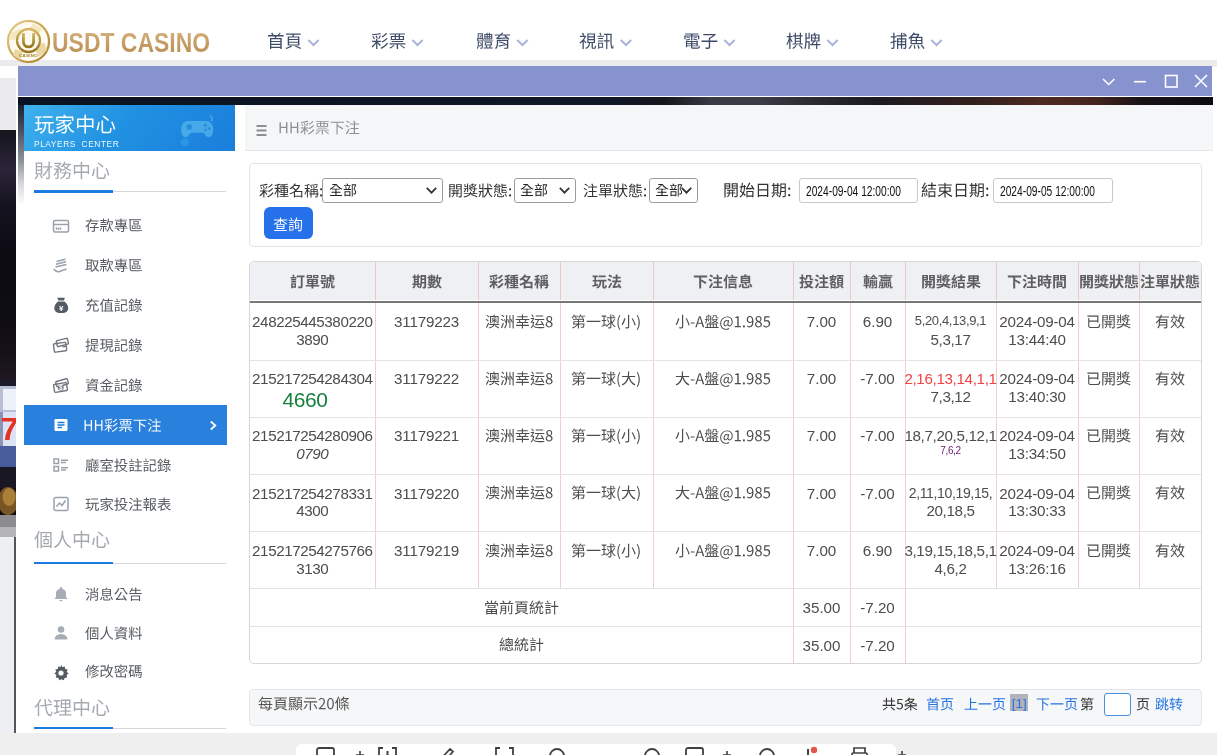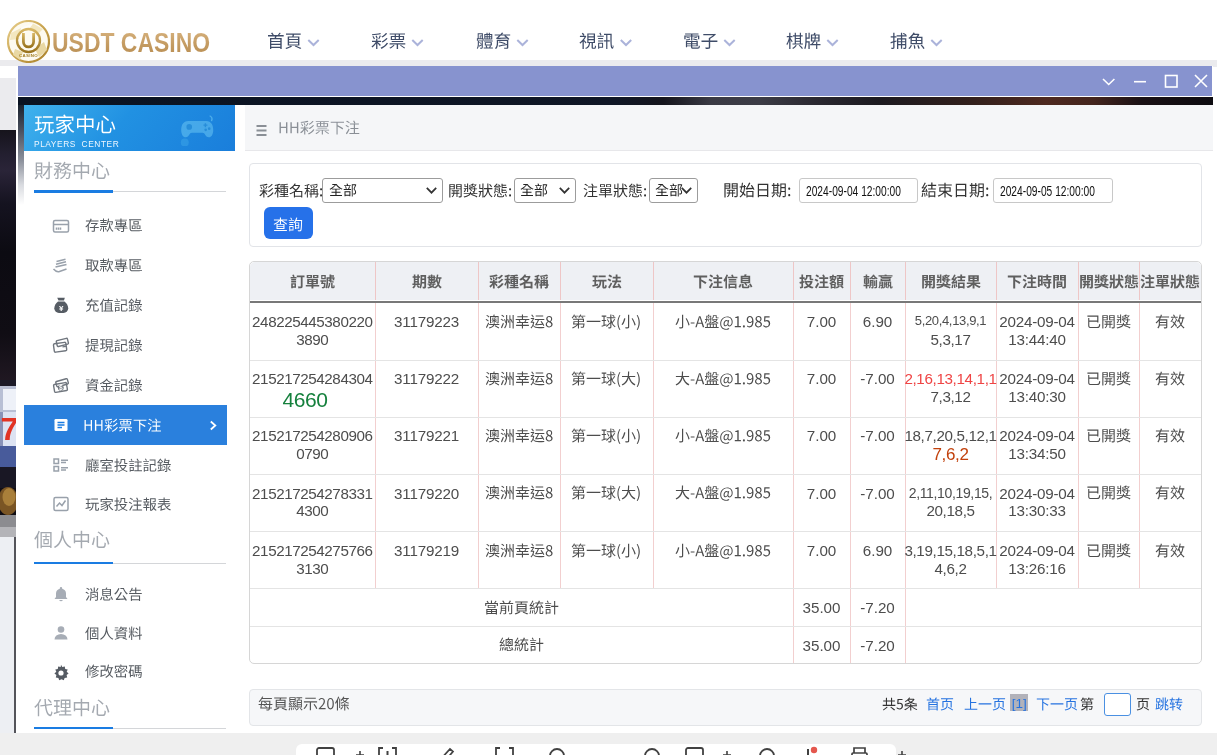--- a/index.html
+++ b/index.html
@@ -504,41 +504,41 @@
     <svg width="45.0" height="15.0" viewBox="0 -13.2 45.0 15.0" style="display:block;overflow:visible">
       <path d="M1.4 -11.7V-10.5H11.2V-6.6H3.3V-9.1H2.2V-1.5C2.2 0.3 3 0.8 5.4 0.8C6 0.8 10.4 0.8 11 0.8C13.5 0.8 14 -0 14.3 -2.8C13.9 -2.9 13.4 -3.1 13.1 -3.3C12.9 -0.9 12.7 -0.3 11 -0.3C10 -0.3 6.1 -0.3 5.3 -0.3C3.7 -0.3 3.3 -0.6 3.3 -1.5V-5.5H11.2V-4.7H12.4V-11.7Z M23.5 -5V-3.4H21.4V-5ZM18.5 -3.4V-2.4H20.4C20.3 -1.6 19.8 -0.3 18.6 0.4C18.8 0.6 19.2 0.9 19.3 1.1C20.8 0.2 21.3 -1.4 21.4 -2.4H23.5V0.9H24.5V-2.4H26.5V-3.4H24.5V-5H26.2V-6H18.8V-5H20.4V-3.4ZM20.7 -9.1V-7.8H17.4V-9.1ZM20.7 -9.9H17.4V-11.1H20.7ZM27.6 -9.1V-7.8H24.2V-9.1ZM27.6 -9.9H24.2V-11.1H27.6ZM28.2 -12H23.1V-6.9H27.6V-0.3C27.6 -0 27.6 0 27.3 0.1C27.1 0.1 26.3 0.1 25.5 0C25.6 0.3 25.8 0.9 25.8 1.2C27 1.2 27.7 1.2 28.2 1C28.6 0.8 28.7 0.4 28.7 -0.3V-12ZM16.3 -12V1.2H17.4V-6.9H21.8V-12Z M36.1 -9.9 36.2 -9.2C36.9 -9.3 37.8 -9.3 38.7 -9.4L38.7 -10C37.7 -10 36.8 -9.9 36.1 -9.9ZM37.9 -1.4C39.9 -0.6 42.6 0.5 43.9 1.2L44.4 0.3C43.1 -0.4 40.5 -1.4 38.7 -2.1H44.4V-3H41.5L41.9 -3.3C41.6 -3.6 41 -4.1 40.5 -4.4C41 -4.4 41.4 -4.4 41.7 -4.5C42.1 -4.7 42.2 -4.9 42.2 -5.4V-7H44.1V-7.8H42.2V-8.9H41.1V-7.8H35.7V-7H37.5L36.8 -6.5C37.5 -6.1 38.2 -5.5 38.5 -5L39.2 -5.6C38.9 -6.1 38.2 -6.6 37.6 -7H41.1V-5.5C41.1 -5.3 41.1 -5.3 40.9 -5.2C40.7 -5.2 40.1 -5.2 39.4 -5.3C39.6 -5 39.7 -4.7 39.8 -4.4H40.3L39.8 -4C40.2 -3.7 40.7 -3.3 41.1 -3H38C38 -3.2 38 -3.4 38 -3.6V-4.5H36.9V-3.6C36.9 -3.4 36.9 -3.2 36.8 -3H30.7V-2.1H36.3C35.6 -1.2 34 -0.3 30.6 0.3C30.8 0.6 31.1 1 31.2 1.2C35.5 0.5 37.1 -0.8 37.7 -2.1H38.4ZM31.5 -12.2V-9.2H34.1V-8H30.8V-7.1H31.8V-6.9C31.8 -6.3 31.6 -5.2 30.7 -4.4C31 -4.3 31.4 -4.1 31.6 -3.9C32.6 -4.8 32.9 -6.1 32.9 -6.9V-7.1H34.1V-4.1H35.1V-12.6H34.1V-10H32.4V-12.2ZM39.8 -12.6C39 -12 37.6 -11.3 35.8 -10.8C35.9 -10.7 36.2 -10.4 36.4 -10.2C37.1 -10.4 37.8 -10.7 38.4 -10.9C38.9 -10.5 39.5 -10 39.8 -9.5C38.6 -9 37.1 -8.7 35.6 -8.5C35.8 -8.3 36 -8 36.1 -7.8C39.2 -8.2 42.3 -9.2 43.6 -11.5L43 -11.9L42.8 -11.8H40C40.3 -12 40.6 -12.2 40.8 -12.4ZM40.6 -9.9C40.2 -10.3 39.7 -10.7 39.2 -11.1H42.2C41.8 -10.6 41.2 -10.2 40.6 -9.9Z" fill="#4d4d4d"></path>
     </svg>
   </div>
 <div style="position:absolute;left:1155.2px;top:370.9px;">
     <svg width="30.0" height="15.0" viewBox="0 -13.2 30.0 15.0" style="display:block;overflow:visible">
       <path d="M5.9 -12.6C5.7 -12 5.5 -11.3 5.2 -10.7H0.9V-9.6H4.7C3.8 -7.7 2.4 -5.9 0.6 -4.7C0.9 -4.4 1.2 -4 1.4 -3.8C2.3 -4.4 3.1 -5.2 3.8 -6.1V-3.9C3.8 -2.5 3.7 -0.8 2.4 0.4C2.6 0.6 3.1 1 3.2 1.3C4.1 0.4 4.5 -0.7 4.8 -1.8H11.2V-0.2C11.2 0 11.1 0.1 10.9 0.1C10.6 0.1 9.7 0.1 8.7 0.1C8.8 0.4 9 0.9 9.1 1.2C10.4 1.2 11.2 1.2 11.7 1C12.2 0.8 12.3 0.4 12.3 -0.2V-7.9H5C5.4 -8.4 5.7 -9 6 -9.6H14.1V-10.7H6.4C6.6 -11.2 6.8 -11.8 7 -12.3ZM11.2 -4.3V-2.8H4.9C4.9 -3.1 4.9 -3.5 4.9 -3.9V-4.3ZM11.2 -5.3H4.9V-6.8H11.2Z M17.5 -9C17.1 -7.8 16.3 -6.6 15.5 -5.8C15.8 -5.6 16.2 -5.2 16.3 -5.1C17.1 -6 18 -7.4 18.5 -8.7ZM20 -8.6C20.7 -7.8 21.4 -6.7 21.7 -5.9L22.6 -6.5C22.3 -7.2 21.5 -8.3 20.9 -9ZM18 -12.2C18.4 -11.7 18.9 -10.9 19.1 -10.4H15.9V-9.4H22.7V-10.4H19.3L20.1 -10.8C19.9 -11.3 19.4 -12.1 18.9 -12.6ZM17.1 -5.4C17.7 -4.8 18.3 -4.1 18.9 -3.4C18 -2 16.9 -0.8 15.6 0C15.8 0.2 16.2 0.6 16.4 0.8C17.6 -0 18.7 -1.2 19.6 -2.6C20.2 -1.8 20.8 -1 21.1 -0.3L22 -1.1C21.6 -1.8 20.9 -2.7 20.2 -3.6C20.6 -4.4 20.9 -5.4 21.2 -6.4L20.2 -6.6C20 -5.8 19.7 -5.1 19.4 -4.5C18.9 -5 18.4 -5.5 17.9 -6ZM24.9 -8.8H27.4C27.1 -6.8 26.6 -5.1 25.9 -3.7C25.3 -4.9 24.8 -6.3 24.5 -7.8ZM24.7 -12.6C24.2 -9.9 23.5 -7.4 22.3 -5.7C22.5 -5.5 22.9 -5.1 23 -4.9C23.3 -5.3 23.6 -5.8 23.9 -6.3C24.2 -5 24.7 -3.7 25.3 -2.6C24.4 -1.3 23.2 -0.3 21.6 0.4C21.8 0.6 22.2 1 22.4 1.2C23.8 0.5 25 -0.4 25.8 -1.6C26.6 -0.4 27.6 0.5 28.7 1.2C28.9 0.9 29.2 0.5 29.5 0.3C28.3 -0.3 27.3 -1.3 26.5 -2.6C27.5 -4.3 28.1 -6.3 28.5 -8.8H29.3V-9.9H25.2C25.4 -10.7 25.6 -11.6 25.7 -12.4Z" fill="#4d4d4d"></path>
     </svg>
   </div>
 <div style="position:absolute;left:312.3px;top:427.3px;font-size:15.2px;color:#4d4d4d;white-space:pre;transform:translateX(-50%);letter-spacing:-0.42px;">215217254280906</div>
-<div style="position:absolute;left:312.3px;top:445.1px;font-size:15.2px;color:#4d4d4d;white-space:pre;transform:translateX(-50%);letter-spacing:-0.42px;">0790</div>
+<div style="position:absolute;left:312.3px;top:445.1px;font-size:15.2px;color:#4d4d4d;white-space:pre;transform:translateX(-50%);letter-spacing:-0.42px;font-style:italic;">0790</div>
 <div style="position:absolute;left:426.5px;top:427.3px;font-size:15.2px;color:#4d4d4d;white-space:pre;transform:translateX(-50%);letter-spacing:-0.2px;">31179221</div>
 <div style="position:absolute;left:484.8px;top:428.1px;">
     <svg width="68.3" height="15.0" viewBox="0 -13.2 68.3 15.0" style="display:block;overflow:visible">
       <path d="M1.3 -11.6C2.2 -11.1 3.3 -10.3 3.8 -9.7L4.5 -10.5C3.9 -11.1 2.9 -11.8 2 -12.3ZM0.6 -7.5C1.4 -7 2.5 -6.3 3.1 -5.7L3.7 -6.6C3.2 -7.1 2.1 -7.8 1.2 -8.2ZM0.9 0.1 1.8 0.8C2.6 -0.5 3.4 -2.4 4.1 -3.9L3.2 -4.6C2.5 -2.9 1.6 -1 0.9 0.1ZM9.6 -1.3C10.9 -0.5 12.7 0.6 13.5 1.2L14.2 0.4C13.3 -0.2 11.5 -1.3 10.2 -2ZM5 -11.1V-3.9H6V-10.2H12.6V-4.7C12.6 -4.6 12.5 -4.6 12.4 -4.6C12.3 -4.6 12 -4.6 11.7 -4.6C11.8 -4.4 12 -4 12 -3.8C12.6 -3.8 13 -3.8 13.3 -3.9C13.5 -4.1 13.6 -4.3 13.6 -4.7V-11.1H9.3L9.9 -12.4L8.7 -12.6C8.6 -12.2 8.4 -11.6 8.2 -11.1ZM10.8 -8.9C10.7 -8.5 10.4 -7.9 10.2 -7.6L10.6 -7.4H9.6V-9C10.4 -9.1 11.1 -9.2 11.6 -9.4L11.1 -10C10 -9.7 8.2 -9.5 6.6 -9.4C6.7 -9.2 6.8 -8.9 6.9 -8.8C7.5 -8.8 8.1 -8.8 8.8 -8.9V-7.4H7.9L8.3 -7.6C8.2 -7.9 7.9 -8.4 7.6 -8.7L7 -8.5C7.3 -8.1 7.5 -7.7 7.6 -7.4H6.5V-6.7H8.4C7.9 -5.9 7 -5.2 6.3 -4.8C6.5 -4.7 6.7 -4.4 6.8 -4.2C7.5 -4.6 8.2 -5.3 8.8 -6.1V-4.3H9.6V-5.9C10.2 -5.4 11.1 -4.8 11.4 -4.5L11.8 -5.2C11.5 -5.5 10.1 -6.4 9.6 -6.6V-6.7H12V-7.4H10.8C11 -7.7 11.2 -8.1 11.5 -8.6ZM8.7 -4C8.7 -3.6 8.6 -3.4 8.5 -3.1H4.2V-2.1H8.2C7.6 -0.9 6.4 -0.1 3.9 0.3C4.1 0.5 4.4 0.9 4.5 1.2C7.4 0.6 8.7 -0.4 9.4 -2.1H14.3V-3.1H9.6C9.7 -3.4 9.8 -3.7 9.8 -4Z M21.1 -12.3V-7C21.1 -4.3 20.9 -1.6 19.1 0.5C19.4 0.7 19.8 1 20 1.2C22 -1.1 22.2 -4.1 22.2 -7V-12.3ZM22.3 -7.9C22.7 -6.8 23.1 -5.4 23.3 -4.5L24.1 -4.8C24 -5.7 23.5 -7.1 23.1 -8.1ZM16.2 -11.6C17.1 -11.2 18.1 -10.5 18.6 -10L19.3 -10.9C18.8 -11.3 17.7 -12 16.9 -12.4ZM15.6 -7.6C16.4 -7.2 17.6 -6.5 18.1 -6.1L18.8 -7C18.2 -7.4 17.1 -8 16.2 -8.4ZM15.9 0.4 16.9 1C17.5 -0.4 18.3 -2.2 18.9 -3.8L18 -4.4C17.3 -2.7 16.5 -0.8 15.9 0.4ZM19.1 -7.9C19.5 -6.8 20 -5.3 20.1 -4.3L21 -4.6C20.9 -5.6 20.4 -7 19.9 -8.2ZM27.6 -12.3V-5C27.3 -6 26.7 -7.3 26.1 -8.4L25.4 -8.1V-12H24.4V0.9H25.4V-7.8C26 -6.7 26.6 -5.4 26.9 -4.5L27.6 -4.8V1.2H28.7V-12.3Z M31.9 -5.1V-4.1H36.9V-2.4H31.1V-1.3H36.9V1.2H38V-1.3H43.9V-2.4H38V-4.1H43.2V-5.1H40.4C40.8 -5.7 41.2 -6.3 41.5 -7L40.3 -7.3C40.1 -6.6 39.7 -5.8 39.3 -5.1H34.8L35.6 -5.4C35.5 -5.9 35.1 -6.7 34.7 -7.3H44.3V-8.3H38V-10H42.7V-11H38V-12.6H36.9V-11H32.3V-10H36.9V-8.3H30.7V-7.3H34.6L33.6 -7C33.9 -6.4 34.3 -5.6 34.5 -5.1Z M50.7 -11.7V-10.7H58.2V-11.7ZM46.2 -12.1C46.9 -11.3 47.7 -10.3 48 -9.7L48.9 -10.2C48.5 -10.9 47.8 -11.8 47.1 -12.6ZM50.5 -1.8C51 -2 51.7 -2 57.8 -2.5C58 -2.1 58.2 -1.6 58.3 -1.3L59.3 -1.8C58.8 -3.1 57.6 -4.9 56.4 -6.3L55.5 -5.8C56.1 -5.1 56.7 -4.2 57.2 -3.4L51.8 -3C52.6 -4.2 53.4 -5.7 54 -7.2H59.3V-8.2H49.8V-7.2H52.8C52.2 -5.6 51.3 -4.1 51 -3.7C50.7 -3.2 50.4 -2.9 50.2 -2.8C50.3 -2.5 50.5 -2 50.5 -1.8ZM45.9 -4.3C46.1 -4.4 46.5 -4.5 46.8 -4.5H48.1C47.7 -2.2 46.8 -0.5 45.5 0.5C45.7 0.6 46.1 1 46.2 1.2C47 0.7 47.6 -0.1 48.1 -1.1C49.2 0.6 51.1 1 54.1 1C55.8 1 57.7 0.9 59.1 0.8C59.1 0.5 59.3 -0 59.5 -0.3C57.9 -0.1 55.7 -0.1 54.2 -0.1C51.4 -0.1 49.5 -0.3 48.5 -2C48.8 -2.9 49.1 -4 49.3 -5.2L48.7 -5.4L48.5 -5.4H47.1C47.9 -6.4 48.9 -8 49.4 -8.9L48.7 -9.2L48.5 -9.1H45.8V-8.2H47.8C47.3 -7.3 46.5 -6.1 46.2 -5.7C46 -5.5 45.8 -5.4 45.5 -5.3C45.7 -5.1 45.9 -4.5 45.9 -4.3Z M64.2 0.2C66.3 0.2 67.6 -1.1 67.6 -2.6C67.6 -4.2 66.8 -5 65.8 -5.5V-5.6C66.4 -6.1 67.2 -7.1 67.2 -8.3C67.2 -10 66.1 -11.2 64.2 -11.2C62.5 -11.2 61.2 -10 61.2 -8.4C61.2 -7.2 61.9 -6.4 62.7 -5.8V-5.8C61.7 -5.2 60.7 -4.2 60.7 -2.7C60.7 -1 62.2 0.2 64.2 0.2ZM65 -6C63.6 -6.5 62.5 -7.1 62.5 -8.4C62.5 -9.4 63.2 -10.1 64.2 -10.1C65.4 -10.1 66.1 -9.3 66.1 -8.2C66.1 -7.4 65.7 -6.6 65 -6ZM64.2 -0.8C62.9 -0.8 61.9 -1.7 61.9 -2.9C61.9 -3.9 62.5 -4.8 63.4 -5.3C65 -4.7 66.3 -4.2 66.3 -2.7C66.3 -1.6 65.5 -0.8 64.2 -0.8Z" fill="#4d4d4d"></path>
     </svg>
   </div>
 <div style="position:absolute;left:571.4px;top:428.1px;">
     <svg width="70.1" height="15.0" viewBox="0 -13.2 70.1 15.0" style="display:block;overflow:visible">
       <path d="M2.5 -6C2.4 -4.9 2.2 -3.6 2 -2.7H6C4.7 -1.4 2.8 -0.3 1.1 0.3C1.3 0.5 1.6 0.9 1.8 1.2C3.6 0.5 5.5 -0.8 6.9 -2.3V1.2H8V-2.7H12.3C12.2 -1.3 12 -0.8 11.8 -0.5C11.7 -0.4 11.5 -0.4 11.2 -0.4C11 -0.4 10.3 -0.4 9.5 -0.5C9.7 -0.2 9.8 0.2 9.9 0.5C10.6 0.6 11.4 0.6 11.7 0.6C12.2 0.5 12.4 0.4 12.7 0.2C13.1 -0.2 13.3 -1.1 13.5 -3.2C13.5 -3.4 13.5 -3.7 13.5 -3.7H8V-5.1H13V-8.4H2V-7.4H6.9V-6ZM3.5 -5.1H6.9V-3.7H3.3ZM8 -7.4H11.9V-6H8ZM3.7 -10.2C4.2 -9.7 4.9 -9 5.2 -8.6L5.9 -9.3C5.6 -9.6 5.1 -10.2 4.6 -10.6H7.4V-11.5H3.5C3.7 -11.8 3.8 -12.1 3.9 -12.4L2.9 -12.7C2.4 -11.5 1.6 -10.2 0.7 -9.4C0.9 -9.2 1.3 -8.8 1.5 -8.7C2 -9.2 2.5 -9.9 3 -10.6H4.3ZM10.3 -10.1C10.8 -9.6 11.5 -9 11.8 -8.6L12.6 -9.3C12.2 -9.6 11.6 -10.2 11.1 -10.6H14.3V-11.5H9.8C9.9 -11.8 10 -12.1 10.2 -12.4L9.1 -12.7C8.7 -11.6 8.1 -10.6 7.2 -9.9C7.5 -9.8 7.9 -9.4 8.1 -9.2C8.5 -9.6 8.9 -10.1 9.2 -10.6H10.9Z M15.7 -6.5V-5.2H29.4V-6.5Z M35.9 -7.6C36.5 -6.7 37.2 -5.5 37.5 -4.8L38.4 -5.2C38.1 -6 37.4 -7.1 36.8 -8ZM41.1 -11.8C41.8 -11.4 42.6 -10.7 42.9 -10.2L43.6 -10.9C43.2 -11.3 42.5 -12 41.8 -12.4ZM43.2 -8.1C42.7 -7.2 41.9 -6.1 41.2 -5.2C40.8 -6.1 40.6 -7.2 40.4 -8.4V-9H44.4V-10H40.4V-12.6H39.3V-10H35.7V-9H39.3V-5C37.8 -3.6 36.1 -2.1 35.1 -1.3L35.8 -0.3C36.8 -1.3 38.1 -2.5 39.3 -3.8V-0.2C39.3 0.1 39.2 0.1 39 0.1C38.8 0.1 38 0.1 37.1 0.1C37.3 0.4 37.5 0.9 37.5 1.2C38.7 1.2 39.4 1.2 39.8 1C40.2 0.8 40.4 0.5 40.4 -0.2V-4.4C41.1 -2.5 42.2 -1.1 43.9 0.1C44.1 -0.2 44.4 -0.5 44.6 -0.7C43.2 -1.7 42.2 -2.9 41.5 -4.3C42.4 -5.2 43.4 -6.5 44.2 -7.6ZM30.5 -1.5 30.8 -0.4C32.1 -0.8 33.9 -1.4 35.6 -1.9L35.4 -2.9L33.6 -2.4V-6.2H35.1V-7.2H33.6V-10.5H35.3V-11.6H30.7V-10.5H32.5V-7.2H30.8V-6.2H32.5V-2Z M48.6 2.9 49.4 2.6C48.1 0.4 47.5 -2.1 47.5 -4.7C47.5 -7.2 48.1 -9.7 49.4 -11.9L48.6 -12.3C47.2 -10 46.4 -7.6 46.4 -4.7C46.4 -1.7 47.2 0.7 48.6 2.9Z M57 -12.4V-0.4C57 -0.1 56.9 0 56.6 0C56.3 0.1 55.2 0.1 54.1 0C54.3 0.3 54.5 0.9 54.6 1.2C56 1.2 56.9 1.2 57.5 1C58 0.8 58.2 0.5 58.2 -0.4V-12.4ZM60.6 -8.6C61.9 -6.4 63.1 -3.6 63.5 -1.8L64.7 -2.3C64.3 -4.1 63 -6.9 61.7 -9ZM53.1 -8.9C52.7 -6.9 51.9 -4.3 50.5 -2.7C50.9 -2.5 51.4 -2.3 51.6 -2.1C53 -3.7 53.9 -6.5 54.4 -8.7Z M66.6 2.9C67.9 0.7 68.8 -1.7 68.8 -4.7C68.8 -7.6 67.9 -10 66.6 -12.3L65.7 -11.9C67 -9.7 67.6 -7.2 67.6 -4.7C67.6 -2.1 67 0.4 65.7 2.6Z" fill="#4d4d4d"></path>
     </svg>
   </div>
 <div style="position:absolute;left:675.0px;top:428.1px;">
     <svg width="96.0" height="15.0" viewBox="0 -13.2 96.0 15.0" style="display:block;overflow:visible">
       <path d="M7 -12.4V-0.4C7 -0.1 6.8 0 6.5 0C6.2 0.1 5.1 0.1 4 0C4.2 0.3 4.4 0.9 4.5 1.2C5.9 1.2 6.9 1.2 7.4 1C7.9 0.8 8.2 0.5 8.2 -0.4V-12.4ZM10.6 -8.6C11.9 -6.4 13.1 -3.6 13.4 -1.8L14.6 -2.3C14.2 -4.1 13 -6.9 11.7 -9ZM3 -8.9C2.7 -6.9 1.8 -4.3 0.5 -2.7C0.8 -2.5 1.3 -2.3 1.5 -2.1C2.9 -3.7 3.8 -6.5 4.3 -8.7Z M15.7 -3.7H19.5V-4.7H15.7Z M20.3 0H21.7L22.7 -3.4H26.7L27.8 0H29.3L25.5 -11H24ZM23.1 -4.5 23.6 -6.1C24 -7.4 24.4 -8.6 24.7 -9.9H24.8C25.1 -8.6 25.5 -7.4 25.9 -6.1L26.4 -4.5Z M32.7 -9.9C33.1 -9.5 33.6 -9 33.8 -8.6L34.5 -9.1C34.3 -9.4 33.8 -10 33.4 -10.3ZM32.6 -6.7C33.1 -6.3 33.5 -5.8 33.7 -5.4L34.4 -5.9C34.2 -6.3 33.7 -6.8 33.3 -7.1ZM29.9 -8.2 30 -7.3 31.2 -7.4C31.1 -6.3 30.7 -5.1 29.8 -4.2C30 -4.1 30.4 -3.8 30.5 -3.6C31.6 -4.6 32 -6.1 32.2 -7.5L35.3 -7.6V-5C35.3 -4.8 35.2 -4.8 35.1 -4.7C34.9 -4.7 34.4 -4.7 33.7 -4.8C33.9 -4.5 34 -4.2 34 -3.9C34.9 -3.9 35.4 -3.9 35.8 -4.1C36.1 -4.2 36.2 -4.5 36.2 -5V-7.7L36.6 -7.7L36.6 -8.5L36.2 -8.5V-11.5H33.9L34.4 -12.5L33.4 -12.6C33.3 -12.3 33.1 -11.9 32.9 -11.5H31.3V-8.7L31.3 -8.2ZM32.2 -10.7H35.3V-8.4L32.2 -8.3L32.2 -8.7ZM37.9 -12V-11C37.9 -10.3 37.7 -9.6 36.5 -9C36.7 -8.9 37 -8.5 37.2 -8.3C38.5 -9 38.8 -10.1 38.8 -11V-11.2H40.7V-10.1C40.7 -9.2 40.9 -8.9 41.8 -8.9C42 -8.9 42.7 -8.9 42.9 -8.9C43.2 -8.9 43.5 -8.9 43.7 -8.9C43.6 -9.2 43.6 -9.5 43.6 -9.8C43.4 -9.7 43.1 -9.7 42.9 -9.7C42.7 -9.7 42.1 -9.7 41.9 -9.7C41.7 -9.7 41.7 -9.8 41.7 -10.1V-12ZM37.1 -6.7C37.8 -6.4 38.5 -6 39.3 -5.6C38.4 -5.2 37.5 -4.9 36.4 -4.7C36.6 -4.5 36.9 -4.1 37 -3.9C38.1 -4.1 39.2 -4.5 40.2 -5.1C41.2 -4.5 42.2 -3.9 42.8 -3.5L43.5 -4.2C42.8 -4.7 42 -5.2 41 -5.7C41.7 -6.3 42.3 -7.1 42.7 -8L42.1 -8.2L41.9 -8.2H37.1V-7.4H41.3C41 -6.9 40.6 -6.5 40.2 -6.2C39.3 -6.6 38.4 -7 37.7 -7.3ZM31.8 -3.6V-0.2H30V0.8H43.7V-0.2H41.9V-3.6ZM32.8 -0.2V-2.6H34.8V-0.2ZM35.8 -0.2V-2.6H37.8V-0.2ZM38.8 -0.2V-2.6H40.8V-0.2Z M51.1 2.6C52.2 2.6 53.3 2.3 54.3 1.7L53.9 0.9C53.1 1.4 52.2 1.7 51.2 1.7C48.3 1.7 46.2 -0.2 46.2 -3.4C46.2 -7.4 49.1 -9.9 52 -9.9C55.1 -9.9 56.7 -7.9 56.7 -5.2C56.7 -3.1 55.5 -1.8 54.4 -1.8C53.5 -1.8 53.2 -2.4 53.5 -3.7L54.2 -7.1H53.3L53.1 -6.4H53.1C52.7 -6.9 52.3 -7.2 51.7 -7.2C49.8 -7.2 48.5 -5.1 48.5 -3.3C48.5 -1.8 49.4 -0.9 50.5 -0.9C51.3 -0.9 52 -1.5 52.5 -2.1H52.6C52.7 -1.2 53.4 -0.8 54.3 -0.8C55.8 -0.8 57.7 -2.4 57.7 -5.3C57.7 -8.6 55.5 -10.8 52.2 -10.8C48.4 -10.8 45.2 -7.9 45.2 -3.4C45.2 0.5 47.8 2.6 51.1 2.6ZM50.8 -1.9C50.1 -1.9 49.6 -2.3 49.6 -3.4C49.6 -4.7 50.4 -6.3 51.7 -6.3C52.2 -6.3 52.5 -6.1 52.8 -5.5L52.3 -2.9C51.7 -2.2 51.2 -1.9 50.8 -1.9Z M59.8 0H65.9V-1.1H63.7V-11H62.6C62 -10.7 61.3 -10.4 60.3 -10.2V-9.3H62.3V-1.1H59.8Z M68.9 0.2C69.5 0.2 69.9 -0.2 69.9 -0.8C69.9 -1.5 69.5 -1.9 68.9 -1.9C68.4 -1.9 67.9 -1.5 67.9 -0.8C67.9 -0.2 68.4 0.2 68.9 0.2Z M74.5 0.2C76.6 0.2 78.5 -1.5 78.5 -6C78.5 -9.5 76.9 -11.2 74.8 -11.2C73.1 -11.2 71.7 -9.8 71.7 -7.6C71.7 -5.4 72.9 -4.2 74.7 -4.2C75.6 -4.2 76.6 -4.7 77.2 -5.5C77.1 -2.1 75.9 -0.9 74.5 -0.9C73.8 -0.9 73.1 -1.3 72.6 -1.8L71.9 -0.9C72.5 -0.3 73.3 0.2 74.5 0.2ZM77.2 -6.7C76.5 -5.6 75.7 -5.2 74.9 -5.2C73.6 -5.2 73 -6.1 73 -7.6C73 -9.1 73.8 -10.1 74.8 -10.1C76.2 -10.1 77.1 -8.9 77.2 -6.7Z M83.5 0.2C85.6 0.2 87 -1.1 87 -2.6C87 -4.2 86.1 -5 85.1 -5.5V-5.6C85.8 -6.1 86.6 -7.1 86.6 -8.3C86.6 -10 85.4 -11.2 83.6 -11.2C81.9 -11.2 80.5 -10 80.5 -8.4C80.5 -7.2 81.2 -6.4 82 -5.8V-5.8C81 -5.2 80 -4.2 80 -2.7C80 -1 81.5 0.2 83.5 0.2ZM84.3 -6C83 -6.5 81.8 -7.1 81.8 -8.4C81.8 -9.4 82.5 -10.1 83.5 -10.1C84.7 -10.1 85.4 -9.3 85.4 -8.2C85.4 -7.4 85 -6.6 84.3 -6ZM83.5 -0.8C82.2 -0.8 81.2 -1.7 81.2 -2.9C81.2 -3.9 81.9 -4.8 82.8 -5.3C84.3 -4.7 85.7 -4.2 85.7 -2.7C85.7 -1.6 84.8 -0.8 83.5 -0.8Z M91.6 0.2C93.4 0.2 95.2 -1.2 95.2 -3.6C95.2 -6 93.7 -7.1 91.9 -7.1C91.2 -7.1 90.7 -6.9 90.2 -6.6L90.5 -9.8H94.6V-11H89.3L89 -5.9L89.7 -5.4C90.3 -5.8 90.8 -6 91.5 -6C92.9 -6 93.8 -5.1 93.8 -3.5C93.8 -1.9 92.8 -0.9 91.5 -0.9C90.2 -0.9 89.4 -1.5 88.8 -2.2L88.1 -1.3C88.8 -0.5 89.9 0.2 91.6 0.2Z" fill="#4d4d4d"></path>
     </svg>
   </div>
 <div style="position:absolute;left:821.5px;top:427.3px;font-size:15.2px;color:#4d4d4d;white-space:pre;transform:translateX(-50%);">7.00</div>
 <div style="position:absolute;left:877.5px;top:427.3px;font-size:15.2px;color:#4d4d4d;white-space:pre;transform:translateX(-50%);">-7.00</div>
 <div style="position:absolute;left:950.5px;top:427.3px;font-size:15.2px;color:#4d4d4d;white-space:pre;transform:translateX(-50%);letter-spacing:-0.35px;">18,7,20,5,12,1</div>
-<div style="position:absolute;left:950.5px;top:445.1px;font-size:17px;color:#c2410c;white-space:pre;transform:translateX(-50%);letter-spacing:-0.35px;">7,6,2</div>
+<div style="position:absolute;left:950.5px;top:445.1px;font-size:10px;color:#701a75;white-space:pre;transform:translateX(-50%);letter-spacing:-0.35px;">7,6,2</div>
 <div style="position:absolute;left:1037.0px;top:427.3px;font-size:15.2px;color:#4d4d4d;white-space:pre;transform:translateX(-50%);letter-spacing:-0.2px;">2024-09-04</div>
 <div style="position:absolute;left:1037.0px;top:445.1px;font-size:15.2px;color:#4d4d4d;white-space:pre;transform:translateX(-50%);letter-spacing:-0.2px;">13:34:50</div>
 <div style="position:absolute;left:1086.0px;top:428.1px;">
     <svg width="45.0" height="15.0" viewBox="0 -13.2 45.0 15.0" style="display:block;overflow:visible">
       <path d="M1.4 -11.7V-10.5H11.2V-6.6H3.3V-9.1H2.2V-1.5C2.2 0.3 3 0.8 5.4 0.8C6 0.8 10.4 0.8 11 0.8C13.5 0.8 14 -0 14.3 -2.8C13.9 -2.9 13.4 -3.1 13.1 -3.3C12.9 -0.9 12.7 -0.3 11 -0.3C10 -0.3 6.1 -0.3 5.3 -0.3C3.7 -0.3 3.3 -0.6 3.3 -1.5V-5.5H11.2V-4.7H12.4V-11.7Z M23.5 -5V-3.4H21.4V-5ZM18.5 -3.4V-2.4H20.4C20.3 -1.6 19.8 -0.3 18.6 0.4C18.8 0.6 19.2 0.9 19.3 1.1C20.8 0.2 21.3 -1.4 21.4 -2.4H23.5V0.9H24.5V-2.4H26.5V-3.4H24.5V-5H26.2V-6H18.8V-5H20.4V-3.4ZM20.7 -9.1V-7.8H17.4V-9.1ZM20.7 -9.9H17.4V-11.1H20.7ZM27.6 -9.1V-7.8H24.2V-9.1ZM27.6 -9.9H24.2V-11.1H27.6ZM28.2 -12H23.1V-6.9H27.6V-0.3C27.6 -0 27.6 0 27.3 0.1C27.1 0.1 26.3 0.1 25.5 0C25.6 0.3 25.8 0.9 25.8 1.2C27 1.2 27.7 1.2 28.2 1C28.6 0.8 28.7 0.4 28.7 -0.3V-12ZM16.3 -12V1.2H17.4V-6.9H21.8V-12Z M36.1 -9.9 36.2 -9.2C36.9 -9.3 37.8 -9.3 38.7 -9.4L38.7 -10C37.7 -10 36.8 -9.9 36.1 -9.9ZM37.9 -1.4C39.9 -0.6 42.6 0.5 43.9 1.2L44.4 0.3C43.1 -0.4 40.5 -1.4 38.7 -2.1H44.4V-3H41.5L41.9 -3.3C41.6 -3.6 41 -4.1 40.5 -4.4C41 -4.4 41.4 -4.4 41.7 -4.5C42.1 -4.7 42.2 -4.9 42.2 -5.4V-7H44.1V-7.8H42.2V-8.9H41.1V-7.8H35.7V-7H37.5L36.8 -6.5C37.5 -6.1 38.2 -5.5 38.5 -5L39.2 -5.6C38.9 -6.1 38.2 -6.6 37.6 -7H41.1V-5.5C41.1 -5.3 41.1 -5.3 40.9 -5.2C40.7 -5.2 40.1 -5.2 39.4 -5.3C39.6 -5 39.7 -4.7 39.8 -4.4H40.3L39.8 -4C40.2 -3.7 40.7 -3.3 41.1 -3H38C38 -3.2 38 -3.4 38 -3.6V-4.5H36.9V-3.6C36.9 -3.4 36.9 -3.2 36.8 -3H30.7V-2.1H36.3C35.6 -1.2 34 -0.3 30.6 0.3C30.8 0.6 31.1 1 31.2 1.2C35.5 0.5 37.1 -0.8 37.7 -2.1H38.4ZM31.5 -12.2V-9.2H34.1V-8H30.8V-7.1H31.8V-6.9C31.8 -6.3 31.6 -5.2 30.7 -4.4C31 -4.3 31.4 -4.1 31.6 -3.9C32.6 -4.8 32.9 -6.1 32.9 -6.9V-7.1H34.1V-4.1H35.1V-12.6H34.1V-10H32.4V-12.2ZM39.8 -12.6C39 -12 37.6 -11.3 35.8 -10.8C35.9 -10.7 36.2 -10.4 36.4 -10.2C37.1 -10.4 37.8 -10.7 38.4 -10.9C38.9 -10.5 39.5 -10 39.8 -9.5C38.6 -9 37.1 -8.7 35.6 -8.5C35.8 -8.3 36 -8 36.1 -7.8C39.2 -8.2 42.3 -9.2 43.6 -11.5L43 -11.9L42.8 -11.8H40C40.3 -12 40.6 -12.2 40.8 -12.4ZM40.6 -9.9C40.2 -10.3 39.7 -10.7 39.2 -11.1H42.2C41.8 -10.6 41.2 -10.2 40.6 -9.9Z" fill="#4d4d4d"></path>
     </svg>
   </div>
 <div style="position:absolute;left:1155.2px;top:428.1px;">
     <svg width="30.0" height="15.0" viewBox="0 -13.2 30.0 15.0" style="display:block;overflow:visible">
       <path d="M5.9 -12.6C5.7 -12 5.5 -11.3 5.2 -10.7H0.9V-9.6H4.7C3.8 -7.7 2.4 -5.9 0.6 -4.7C0.9 -4.4 1.2 -4 1.4 -3.8C2.3 -4.4 3.1 -5.2 3.8 -6.1V-3.9C3.8 -2.5 3.7 -0.8 2.4 0.4C2.6 0.6 3.1 1 3.2 1.3C4.1 0.4 4.5 -0.7 4.8 -1.8H11.2V-0.2C11.2 0 11.1 0.1 10.9 0.1C10.6 0.1 9.7 0.1 8.7 0.1C8.8 0.4 9 0.9 9.1 1.2C10.4 1.2 11.2 1.2 11.7 1C12.2 0.8 12.3 0.4 12.3 -0.2V-7.9H5C5.4 -8.4 5.7 -9 6 -9.6H14.1V-10.7H6.4C6.6 -11.2 6.8 -11.8 7 -12.3ZM11.2 -4.3V-2.8H4.9C4.9 -3.1 4.9 -3.5 4.9 -3.9V-4.3ZM11.2 -5.3H4.9V-6.8H11.2Z M17.5 -9C17.1 -7.8 16.3 -6.6 15.5 -5.8C15.8 -5.6 16.2 -5.2 16.3 -5.1C17.1 -6 18 -7.4 18.5 -8.7ZM20 -8.6C20.7 -7.8 21.4 -6.7 21.7 -5.9L22.6 -6.5C22.3 -7.2 21.5 -8.3 20.9 -9ZM18 -12.2C18.4 -11.7 18.9 -10.9 19.1 -10.4H15.9V-9.4H22.7V-10.4H19.3L20.1 -10.8C19.9 -11.3 19.4 -12.1 18.9 -12.6ZM17.1 -5.4C17.7 -4.8 18.3 -4.1 18.9 -3.4C18 -2 16.9 -0.8 15.6 0C15.8 0.2 16.2 0.6 16.4 0.8C17.6 -0 18.7 -1.2 19.6 -2.6C20.2 -1.8 20.8 -1 21.1 -0.3L22 -1.1C21.6 -1.8 20.9 -2.7 20.2 -3.6C20.6 -4.4 20.9 -5.4 21.2 -6.4L20.2 -6.6C20 -5.8 19.7 -5.1 19.4 -4.5C18.9 -5 18.4 -5.5 17.9 -6ZM24.9 -8.8H27.4C27.1 -6.8 26.6 -5.1 25.9 -3.7C25.3 -4.9 24.8 -6.3 24.5 -7.8ZM24.7 -12.6C24.2 -9.9 23.5 -7.4 22.3 -5.7C22.5 -5.5 22.9 -5.1 23 -4.9C23.3 -5.3 23.6 -5.8 23.9 -6.3C24.2 -5 24.7 -3.7 25.3 -2.6C24.4 -1.3 23.2 -0.3 21.6 0.4C21.8 0.6 22.2 1 22.4 1.2C23.8 0.5 25 -0.4 25.8 -1.6C26.6 -0.4 27.6 0.5 28.7 1.2C28.9 0.9 29.2 0.5 29.5 0.3C28.3 -0.3 27.3 -1.3 26.5 -2.6C27.5 -4.3 28.1 -6.3 28.5 -8.8H29.3V-9.9H25.2C25.4 -10.7 25.6 -11.6 25.7 -12.4Z" fill="#4d4d4d"></path>

